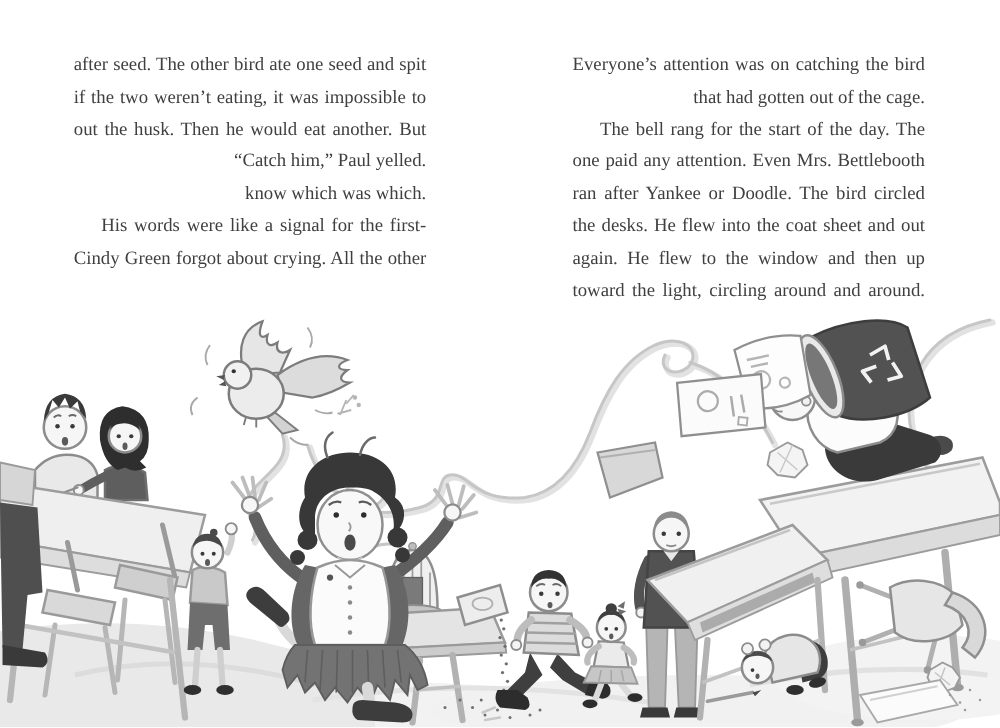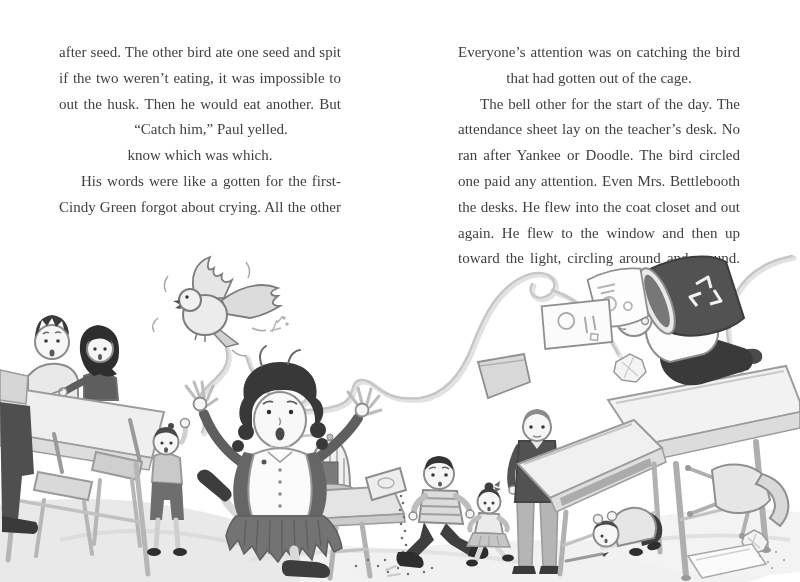--- a/index.html
+++ b/index.html
@@ -3,47 +3,46 @@
 <meta charset="utf-8">
 <style>
   html,body{margin:0;padding:0;background:#ffffff;}
   .spread{position:relative;width:800px;height:582px;background:#ffffff;overflow:hidden;
           font-family:"Liberation Serif","DejaVu Serif",serif;}
   .pg{position:absolute;top:40px;width:282px;font-size:15px;line-height:25.8px;color:#3f3f3f;}
   .pg-left{left:59px;}
   .pg-right{left:458px;}
   .pg div{height:25.8px;white-space:nowrap;}
   .jl{text-align:justify;text-align-last:justify;white-space:normal !important;}
-  .ll{text-align:center;font-family:Liberation Serif, serif;}
+  .ll{text-align:right;font-family:Liberation Serif, serif;}
   .ind{padding-left:22px;}
   svg{position:absolute;left:0;top:0;}
 </style>
 </head>
 <body>
 
 <div class="spread">
 
   <div class="pg pg-left">
     <div class="jl">after seed. The other bird ate one seed and spit</div>
     <div class="jl">if the two weren’t eating, it was impossible to</div>
     <div class="jl">out the husk. Then he would eat another. But</div>
     <div class="ll ind">“Catch him,” Paul yelled.</div>
     <div class="ll">know which was which.</div>
-    <div class="jl ind">His words were like a gotten for the first-</div>
+    <div class="jl ind">His words were like a signal for the first-</div>
     <div class="jl">Cindy Green forgot about crying. All the other</div>
   </div>
 
   <div class="pg pg-right">
     <div class="jl">Everyone’s attention was on catching the bird</div>
     <div class="ll">that had gotten out of the cage.</div>
-    <div class="jl ind">The bell other for the start of the day. The</div>
-    <div class="jl">attendance sheet lay on the teacher’s desk. No</div>
+    <div class="jl ind">The bell rang for the start of the day. The</div>
+    <div class="jl">one paid any attention. Even Mrs. Bettlebooth</div>
     <div class="jl">ran after Yankee or Doodle. The bird circled</div>
-    <div class="jl">one paid any attention. Even Mrs. Bettlebooth</div>
-    <div class="jl">the desks. He flew into the coat closet and out</div>
+    <div class="jl">the desks. He flew into the coat sheet and out</div>
     <div class="jl">again. He flew to the window and then up</div>
     <div class="jl">toward the light, circling around and around.</div>
   </div>
 
   <svg width="800" height="582" viewBox="0 0 800 582">
 
     <g>
       <ellipse cx="140" cy="556" rx="195" ry="42" fill="#ededed"></ellipse>
       <ellipse cx="320" cy="570" rx="150" ry="24" fill="#f2f2f2"></ellipse>
       <ellipse cx="560" cy="568" rx="215" ry="28" fill="#f1f1f1"></ellipse>

